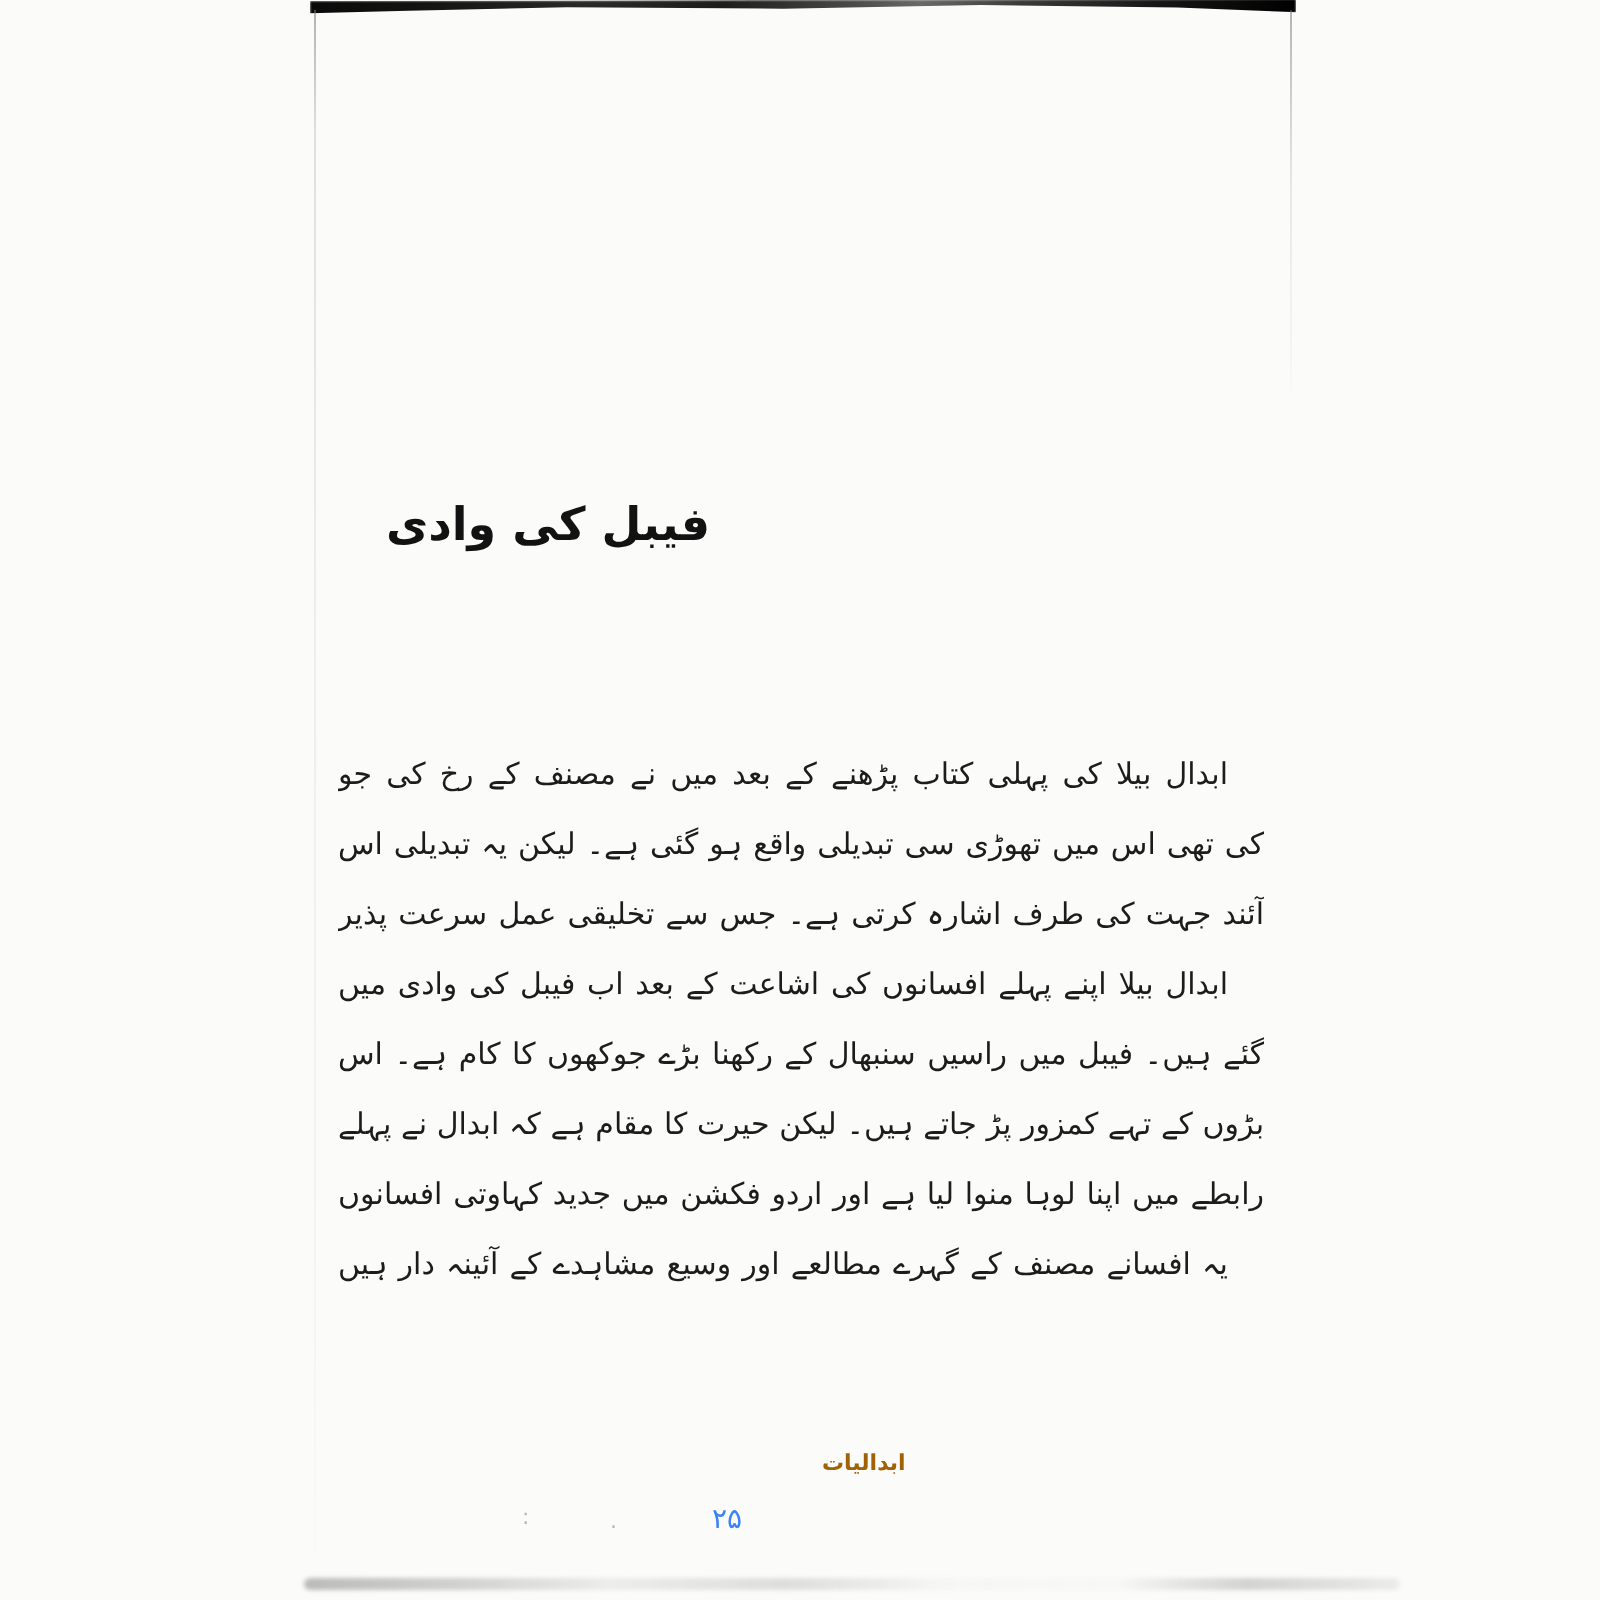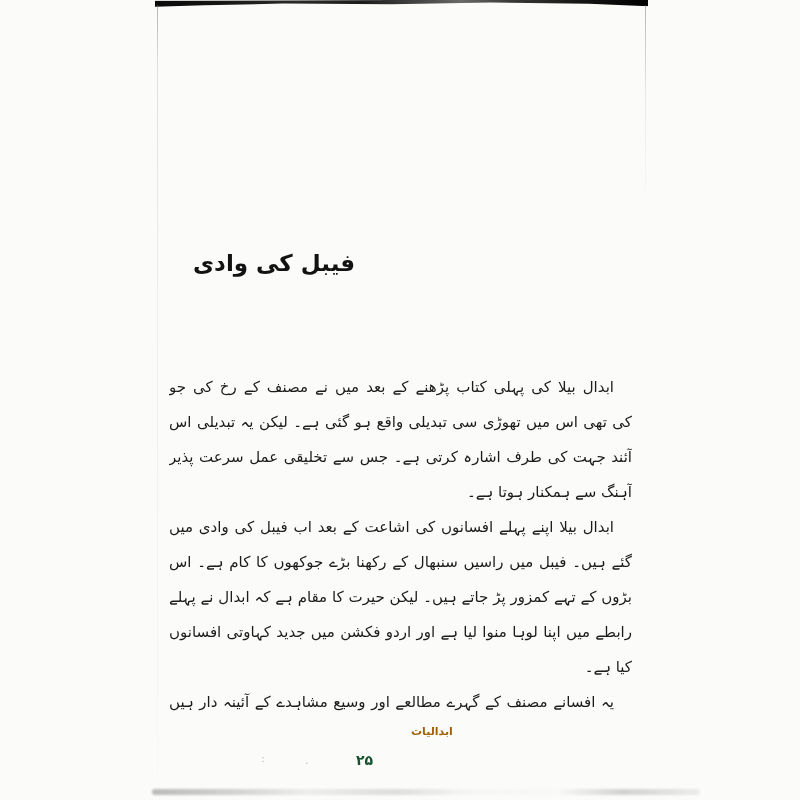--- a/index.html
+++ b/index.html
@@ -110,22 +110,22 @@
     text-align-last: right;
   }
 
   
   .footer-number {
     position: absolute;
     left: 356px;
     top: 752px;
     direction: rtl;
     font-size: 14px;
-    font-weight: 700;
-    color: #14532d;
+    font-weight: 400;
+    color: #3b82f6;
   }
   .footer-title {
     position: absolute;
     left: 411px;
     top: 725px;
     direction: rtl;
     font-size: 11px;
     font-weight: 700;
     color: #a16207;
   }
@@ -139,23 +139,21 @@
 <div class="bottom-edge"></div>
 <span class="speck speck-1">:</span>
 <span class="speck speck-2">.</span>
 
 <h1 class="chapter-title">فیبل کی وادی</h1>
 
 <div class="body-text">
     <div class="line first">ابدال بیلا کی پہلی کتاب پڑھنے کے بعد میں نے مصنف کے رخ کی جو نشاندہی</div>
     <div class="line">کی تھی اس میں تھوڑی سی تبدیلی واقع ہو گئی ہے۔ لیکن یہ تبدیلی اس خوشگوار اور خوش</div>
     <div class="line">آئند جہت کی طرف اشارہ کرتی ہے۔ جس سے تخلیقی عمل سرعت پذیر ہو کر ایک نئے</div>
-    <div class="line last">آہنگ سے ہمکنار ہوتا ہے۔</div>
     <div class="line first">ابدال بیلا اپنے پہلے افسانوں کی اشاعت کے بعد اب فیبل کی وادی میں اتر</div>
     <div class="line">گئے ہیں۔ فیبل میں راسیں سنبھال کے رکھنا بڑے جوکھوں کا کام ہے۔ اس میں بڑے</div>
     <div class="line">بڑوں کے تہے کمزور پڑ جاتے ہیں۔ لیکن حیرت کا مقام ہے کہ ابدال نے پہلے ہی</div>
     <div class="line">رابطے میں اپنا لوہا منوا لیا ہے اور اردو فکشن میں جدید کہاوتی افسانوں کا گراں بہا اضافہ</div>
-    <div class="line last">کیا ہے۔</div>
     <div class="line first">یہ افسانے مصنف کے گہرے مطالعے اور وسیع مشاہدے کے آئینہ دار ہیں اور</div>
   </div>
 
 <span class="footer-number">۲۵</span>
 <span class="footer-title">ابدالیات</span>
 
 </body></html>

